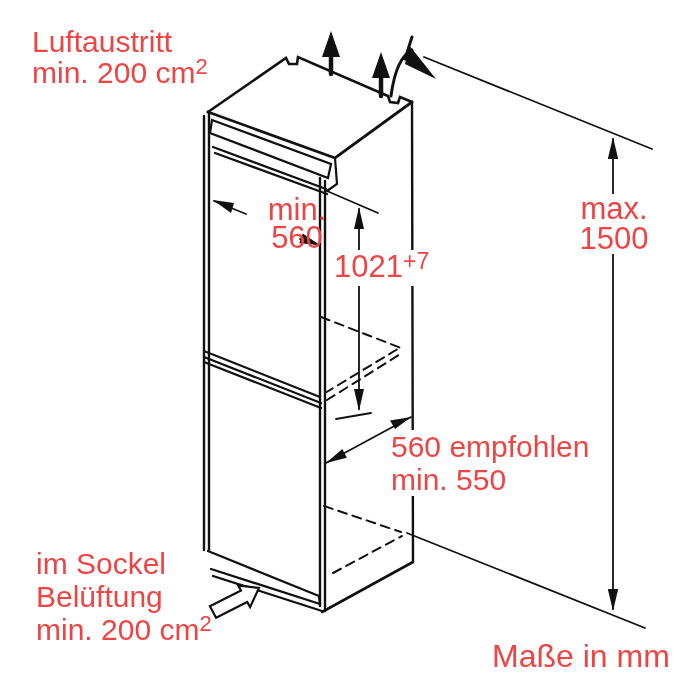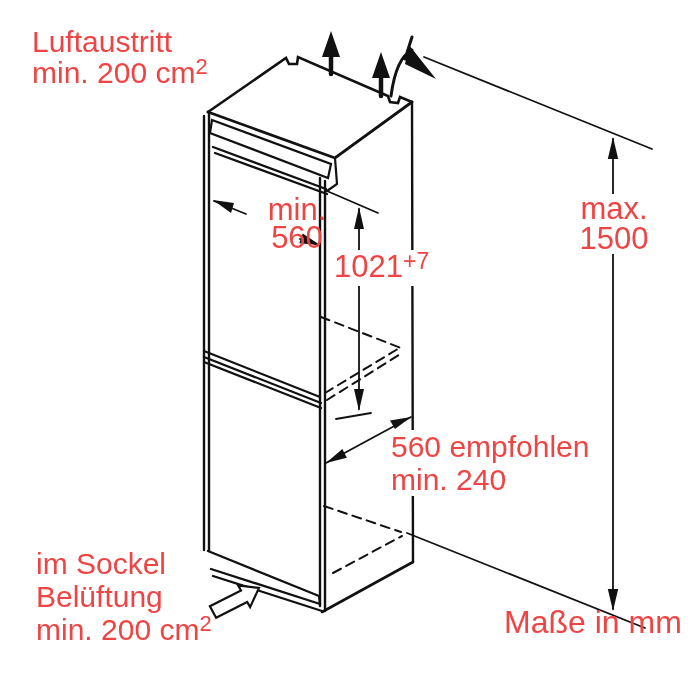--- a/index.html
+++ b/index.html
@@ -10,21 +10,21 @@
   #drawing{position:absolute;left:0;top:0;}
   .lbl{position:absolute;color:#ef4444;letter-spacing:0px;white-space:nowrap;}
   .lbl .sup{font-size:22px;position:relative;top:-9px;}
   #lbl-luft{left:32px;top:26px;font-size:30px;line-height:31px;}
   #lbl-min560{left:242px;top:196px;width:62px;font-size:31px;line-height:28px;text-align:center;margin-left:24px;}
   #lbl-1021{left:331px;top:250px;font-size:31px;line-height:33px;background:#fff;padding:0 3px;}
   #lbl-1021 .sup{font-size:23px;top:-8px;}
   #lbl-max2200{left:574px;top:194px;width:80px;font-size:31px;line-height:30px;text-align:center;background:#fff;}
   #lbl-560emp{left:366px;top:430px;font-size:30px;line-height:33px;background:#fff;padding:0 2px;margin-left:23px;}
   #lbl-beluft{left:36px;top:547px;font-size:30px;line-height:33px;}
-  #lbl-masse{left:492px;top:604px;font-size:32px;margin-left:12px;}
+  #lbl-masse{left:492px;top:638px;font-size:32px;}
 </style>
 </head>
 <body>
 
 <div id="stage">
 
   <svg id="drawing" width="700" height="700" viewBox="0 0 700 700">
     <g stroke="#111" fill="none" stroke-linecap="round">
 
       <g>
@@ -118,21 +118,21 @@
     <span>1021</span><span class="sup">+7</span>
   </div>
 
   <div class="lbl" id="lbl-max2200">
     <div>max.</div>
     <div>1500</div>
   </div>
 
   <div class="lbl" id="lbl-560emp">
     <div>560 empfohlen</div>
-    <div>min. 240</div>
+    <div>min. 550</div>
   </div>
 
   <div class="lbl" id="lbl-beluft">
     <div>im Sockel</div>
     <div>Belüftung</div>
     <div><span>min. 200 cm</span><span class="sup">2</span></div>
   </div>
 
   <div class="lbl" id="lbl-masse">Maße in mm</div>
 

